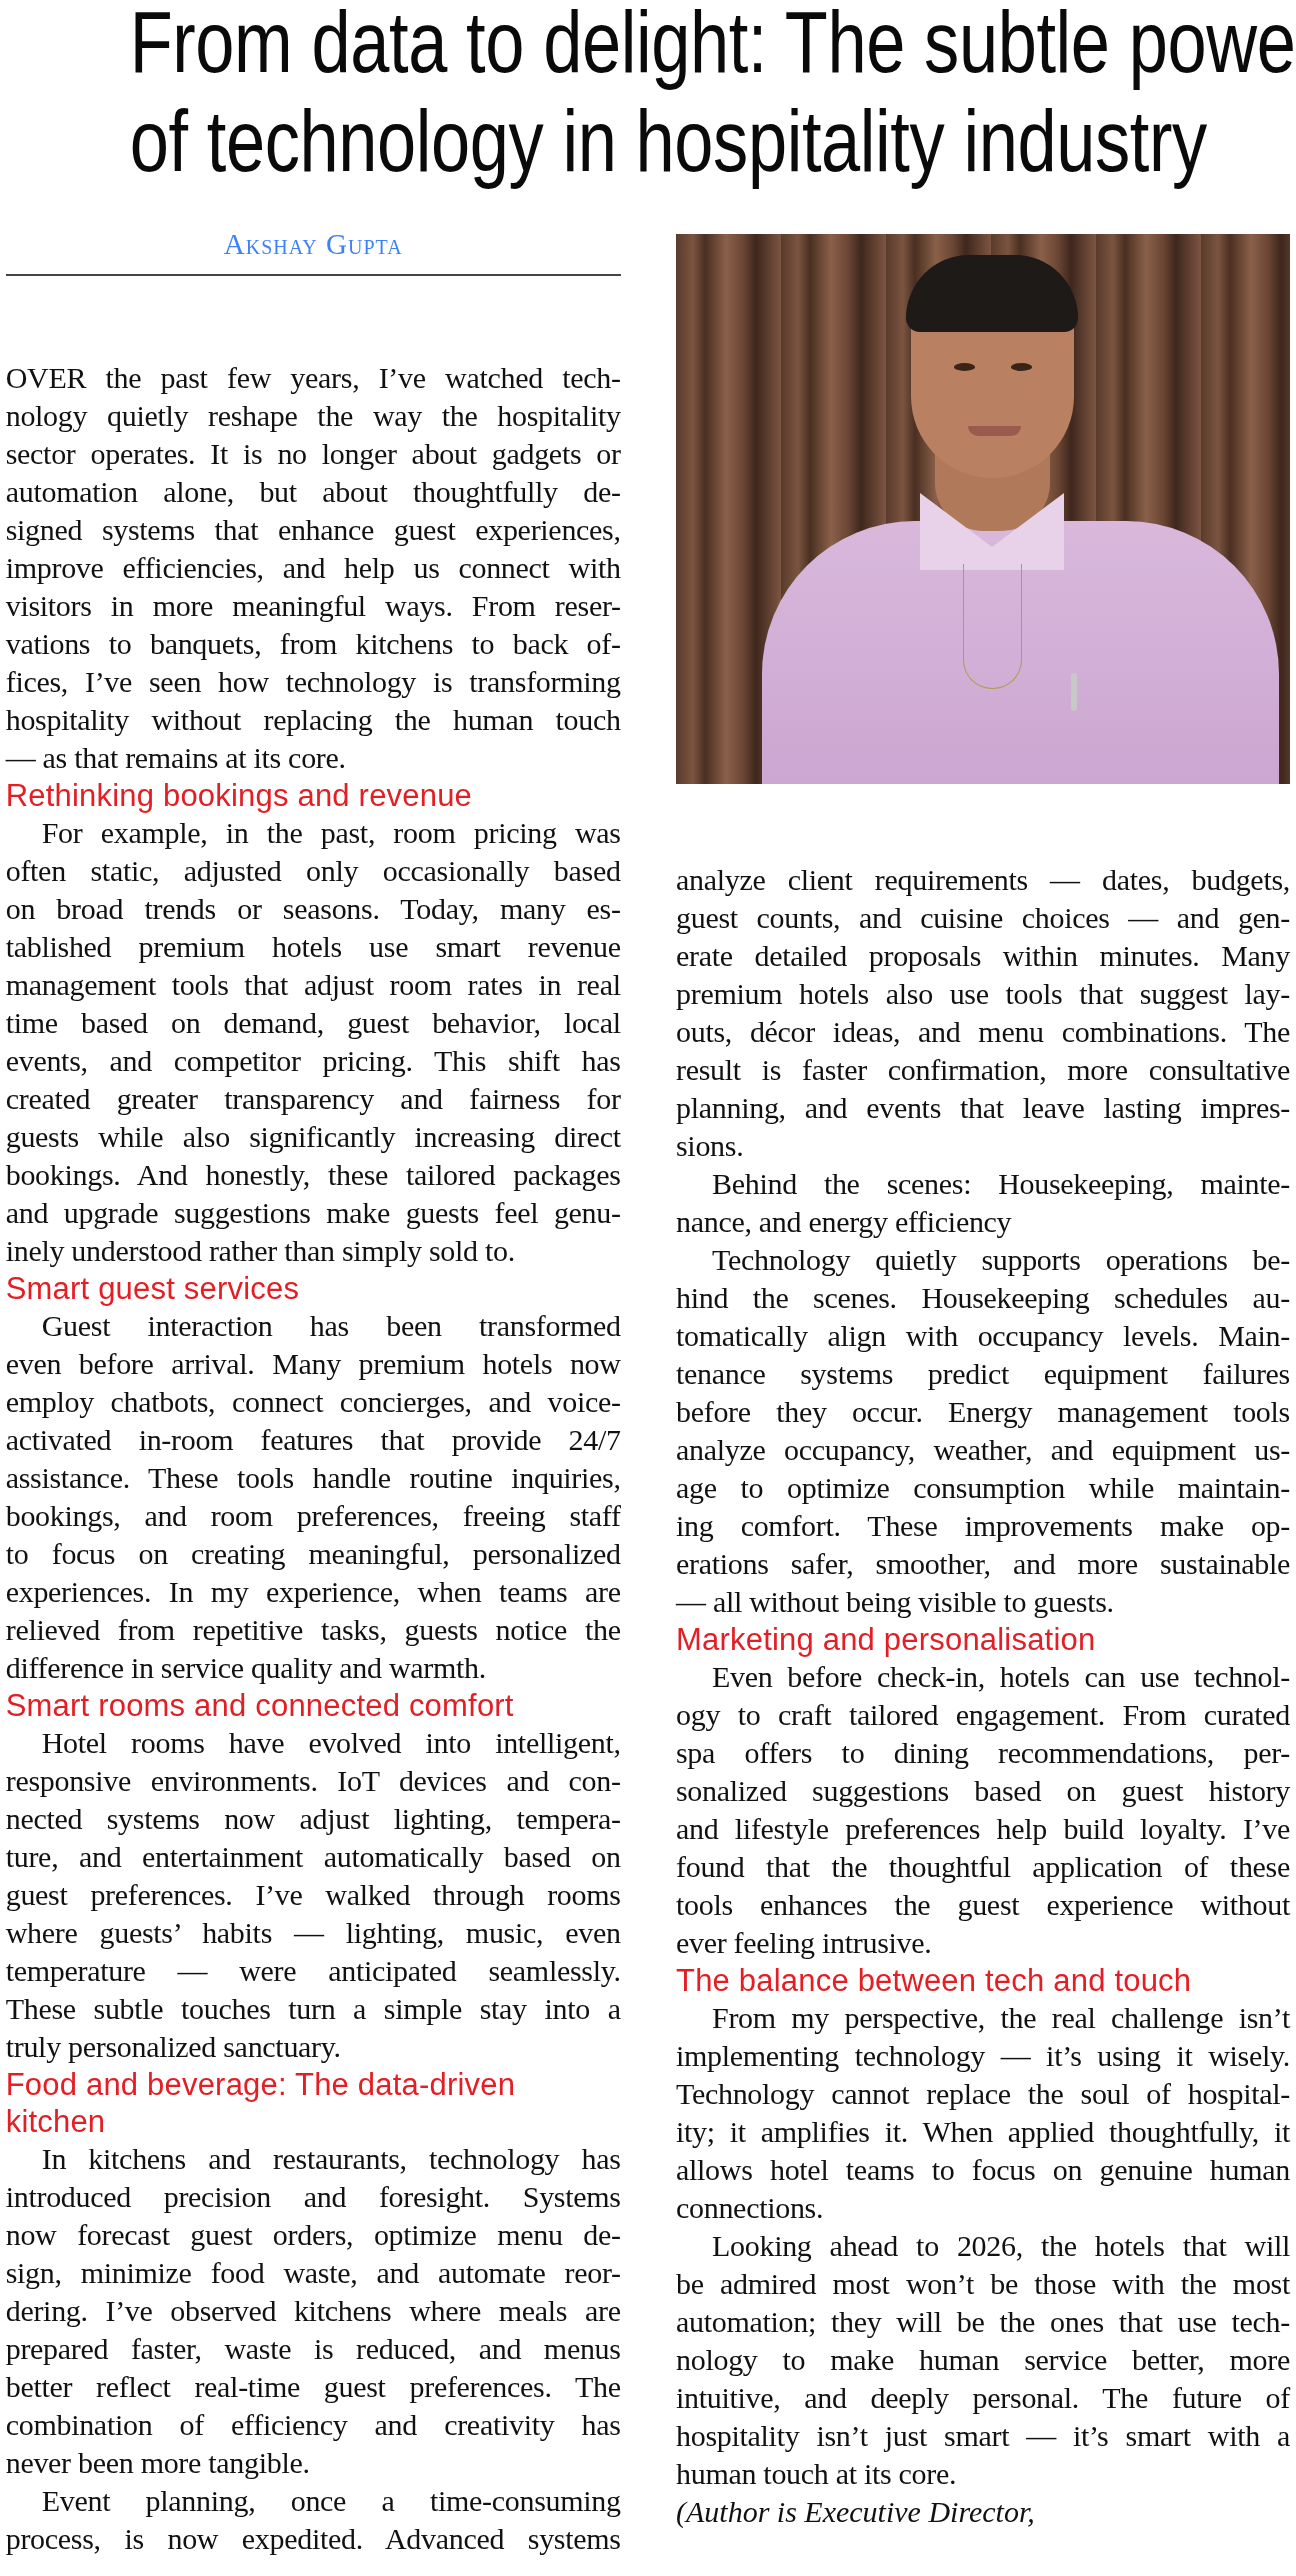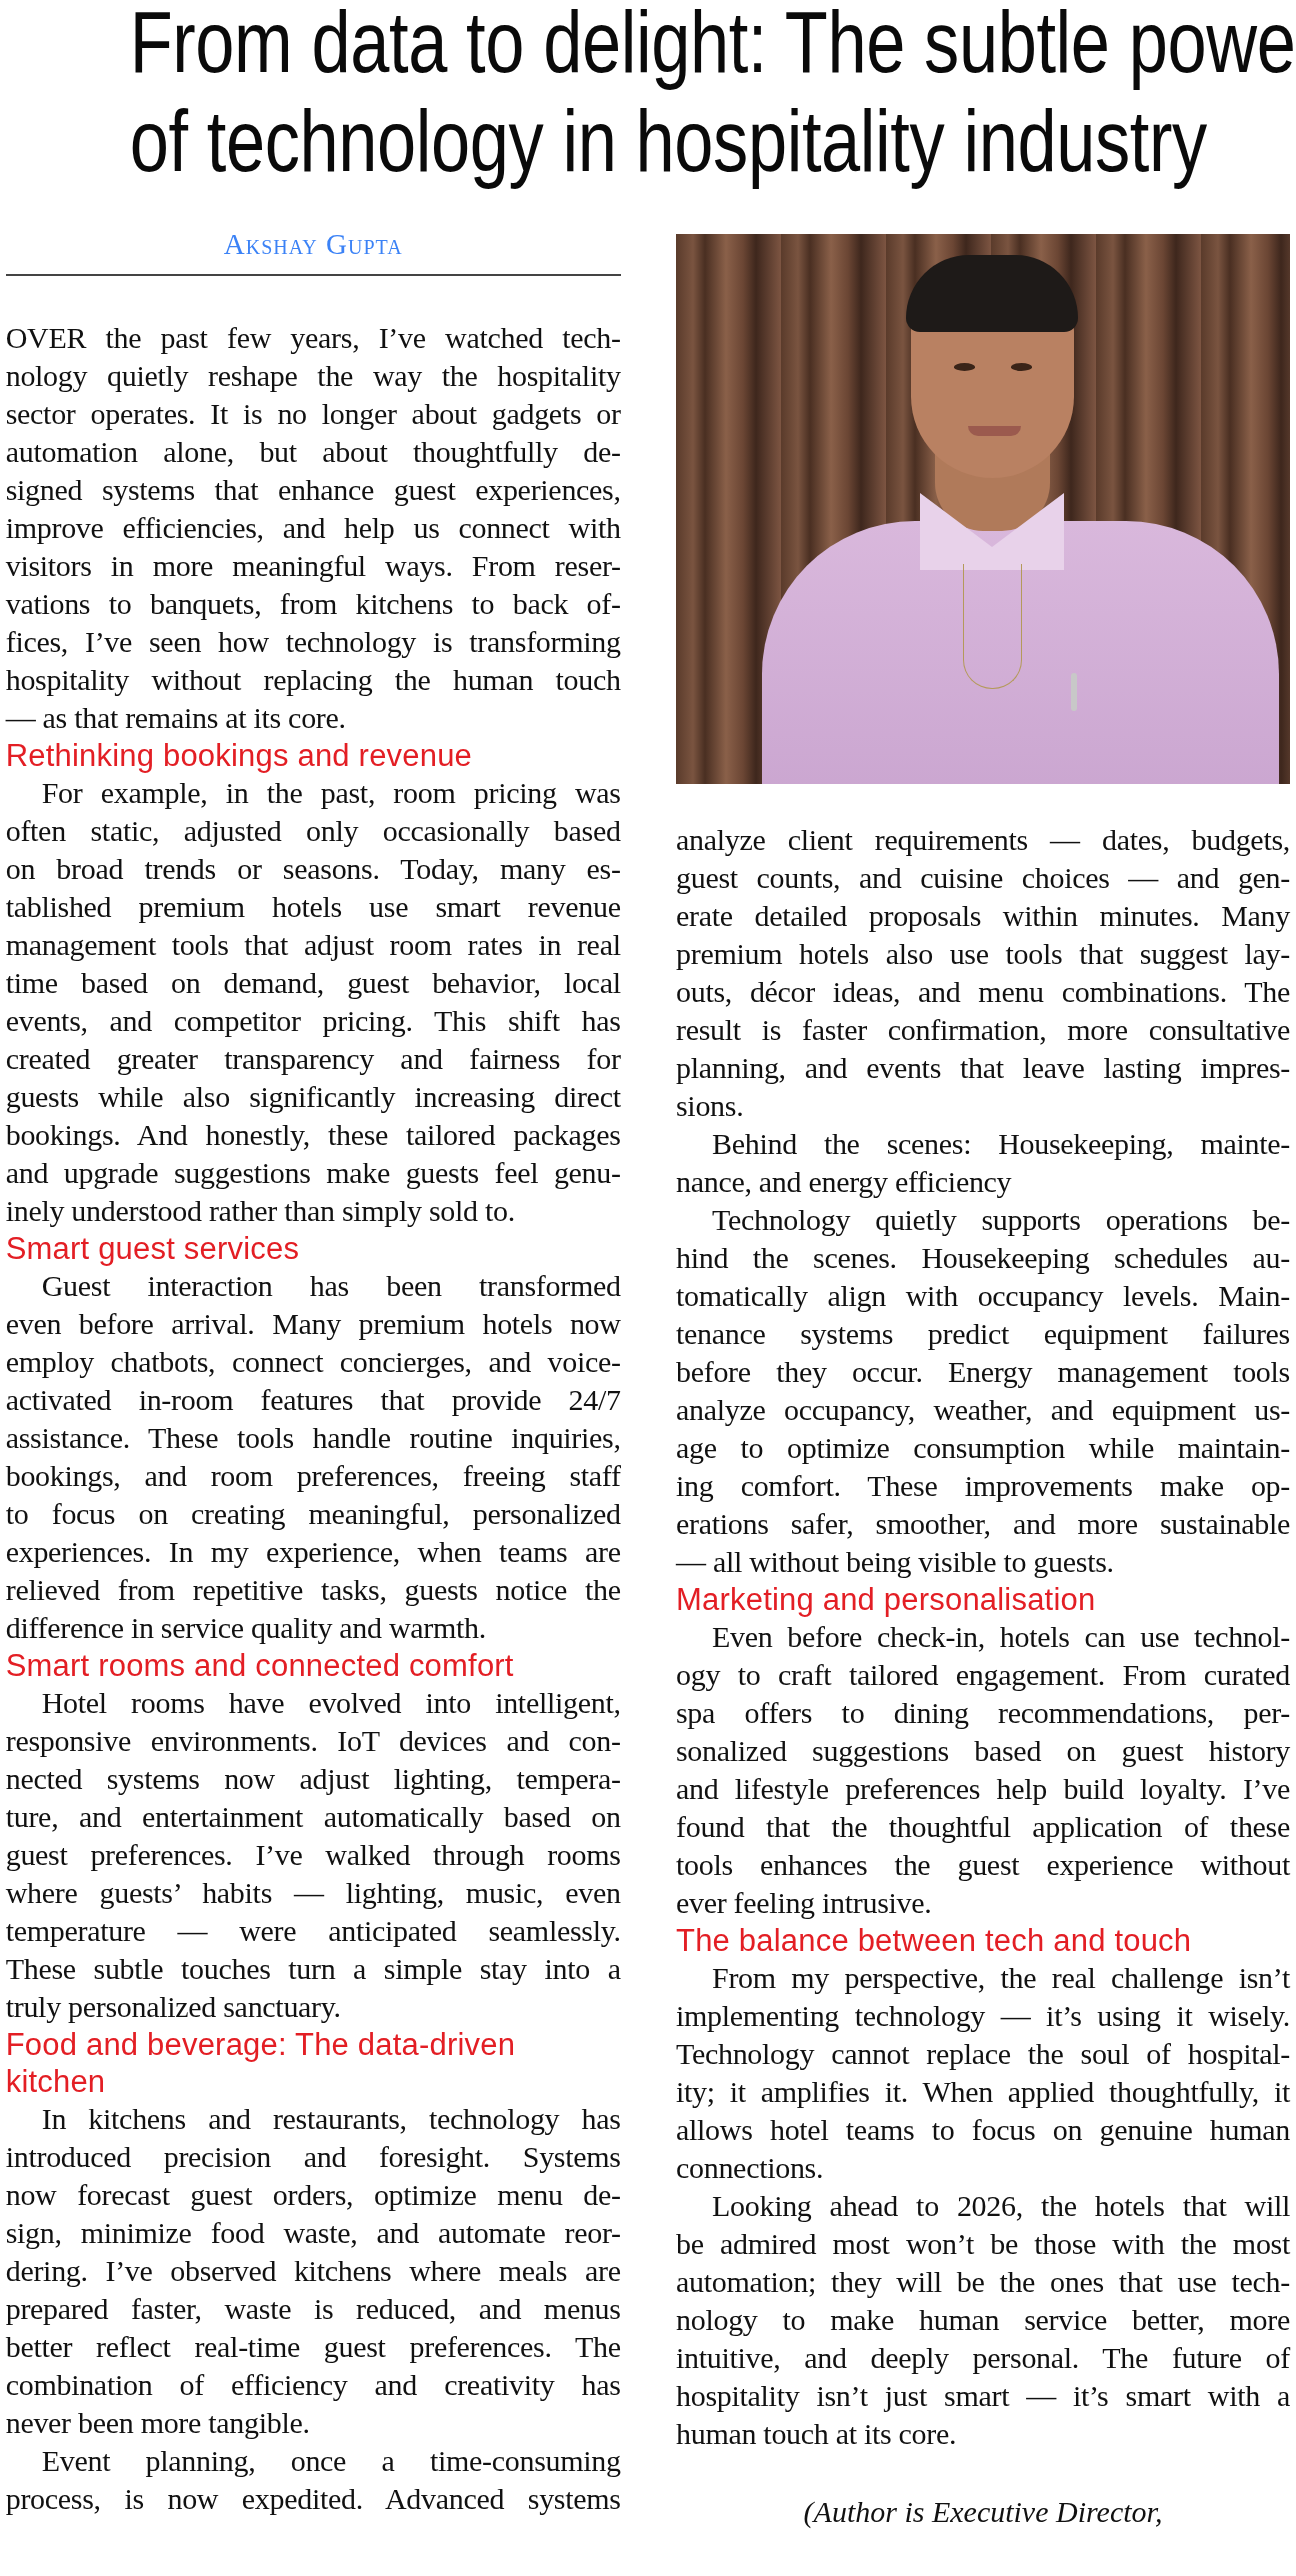--- a/index.html
+++ b/index.html
@@ -15,28 +15,28 @@
   .photo .collar { position:absolute; left:244px; top:259px; width:144px; height:77px; background:#e8d2ea; clip-path:polygon(0 0,50% 70%,100% 0,100% 100%,0 100%); }
   .photo .neck { position:absolute; left:259px; top:220px; width:115px; height:77px; background:#b07a5a; border-radius:0 0 48px 48px; }
   .photo .head { position:absolute; left:235px; top:24px; width:163px; height:220px; background:#b98162; border-radius:77px 77px 86px 86px; }
   .photo .hair { position:absolute; left:230px; top:21px; width:172px; height:77px; background:#1e1a18; border-radius:86px 86px 19px 19px; }
   .photo .eye { position:absolute; top:129px; width:21px; height:7.7px; background:#3a2418; border-radius:50%; }
   .photo .eye.l { left:278px; } .photo .eye.r { left:335px; }
   .photo .mouth { position:absolute; left:292px; top:192px; width:53px; height:9.6px; background:#9b5a4e; border-radius:0 0 29px 29px; }
   .photo .chain { position:absolute; left:287px; top:330px; width:57px; height:124px; border:1.9px solid #b49a5a; border-top:none; border-radius:0 0 29px 29px; }
   .photo .pen { position:absolute; left:395px; top:439px; width:5.7px; height:38px; background:#c8c8c8; border-radius:2.9px; }
 
-  .col { position:absolute; }
+  .col { position:absolute;margin-top:40px; }
   .col.left { left:5.7px; top:319px; width:615px; }
   .col.right { left:676px; top:821px; width:614px; }
   .line { display:block; height:38px; line-height:38px; font-size:30px; white-space:nowrap; text-align:justify; text-align-last:justify; font-family:"Liberation Serif", serif; letter-spacing:-0.3px; }
   .line.last { text-align:left; text-align-last:left; }
   .line.indent { padding-left:36px; }
   .subhead { display:block; font-family:"Liberation Sans", sans-serif; color:#e31e24; font-size:31px; line-height:37px; height:37px; white-space:nowrap; letter-spacing:0.2px; }
-  .credit { display:block; font-family:"Liberation Serif", serif; font-style:italic; font-size:30px; line-height:36px; text-align:center; }
+  .credit { display:block; font-family:"Liberation Serif", serif; font-style:italic; font-size:30px; line-height:36px; text-align:left; }
   .credit-block { position:absolute; left:676px; width:614px; top:2494px; }
 </style>
 </head>
 <body>
 
 <div class="headline">
   <span class="hl hl1">From data to delight: The subtle power</span>
   <span class="hl hl2">of technology in hospitality industry</span>
 </div>
 

